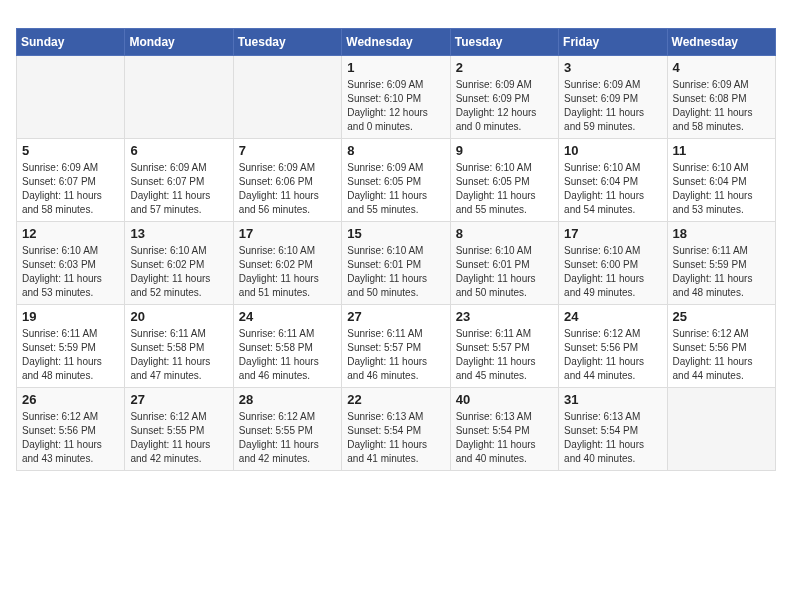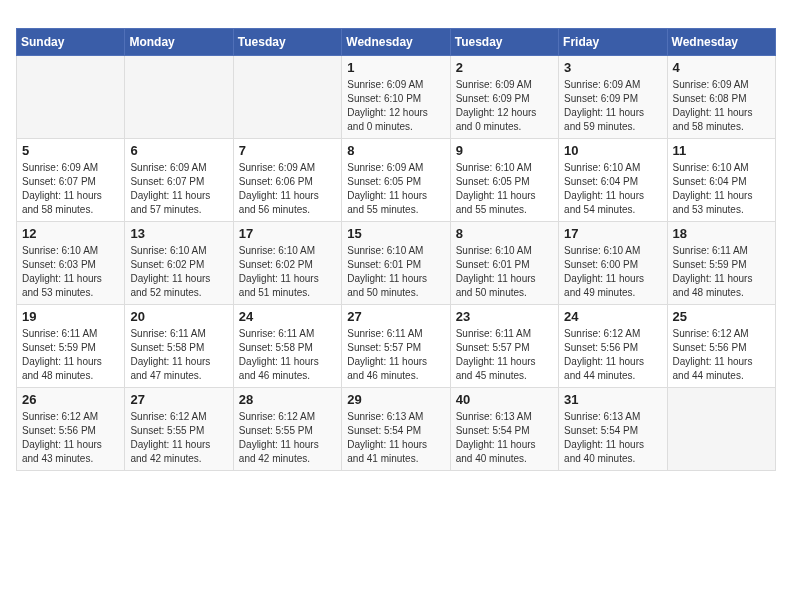--- a/index.html
+++ b/index.html
@@ -219,21 +219,21 @@
         </td>
         <td>
           <div class="day-number">27</div>
           <div class="day-info">Sunrise: 6:12 AM<br>Sunset: 5:55 PM<br>Daylight: 11 hours and 42 minutes.</div>
         </td>
         <td>
           <div class="day-number">28</div>
           <div class="day-info">Sunrise: 6:12 AM<br>Sunset: 5:55 PM<br>Daylight: 11 hours and 42 minutes.</div>
         </td>
         <td>
-          <div class="day-number">29</div>
+          <div class="day-number">22</div>
           <div class="day-info">Sunrise: 6:13 AM<br>Sunset: 5:54 PM<br>Daylight: 11 hours and 41 minutes.</div>
         </td>
         <td>
           <div class="day-number">40</div>
           <div class="day-info">Sunrise: 6:13 AM<br>Sunset: 5:54 PM<br>Daylight: 11 hours and 40 minutes.</div>
         </td>
         <td>
           <div class="day-number">31</div>
           <div class="day-info">Sunrise: 6:13 AM<br>Sunset: 5:54 PM<br>Daylight: 11 hours and 40 minutes.</div>
         </td>

